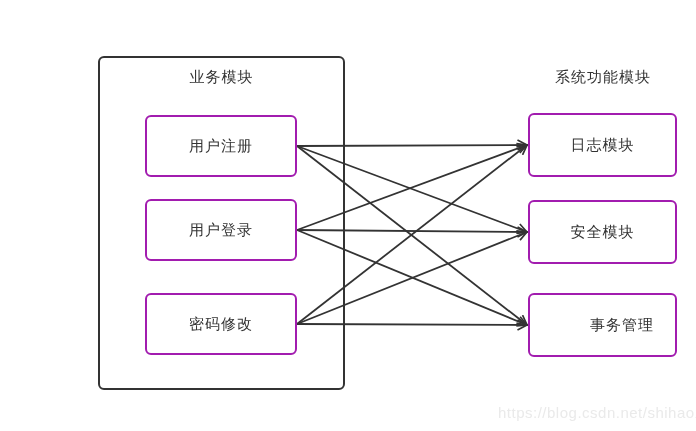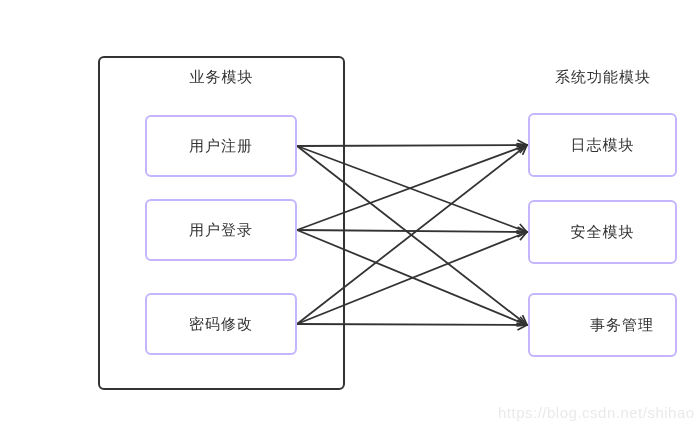--- a/index.html
+++ b/index.html
@@ -37,21 +37,21 @@
     font-size: 15px;
     color: #333333;
     text-align: center;
     letter-spacing: 1px;
     z-index: 3;
   }
   .group-title.left  { left: 58px;  width: 247px; }
   .group-title.right { left: 450px; width: 226px; }
   .node {
     position: absolute;
-    border: 2px solid #c4b5fd;
+    border: 2px solid #a21caf;
     border-radius: 6px;
     background: #ffffff;
     display: flex;
     align-items: center;
     justify-content: center;
     font-size: 15px;
     color: #333333;
     letter-spacing: 1px;
     z-index: 2;
   }

